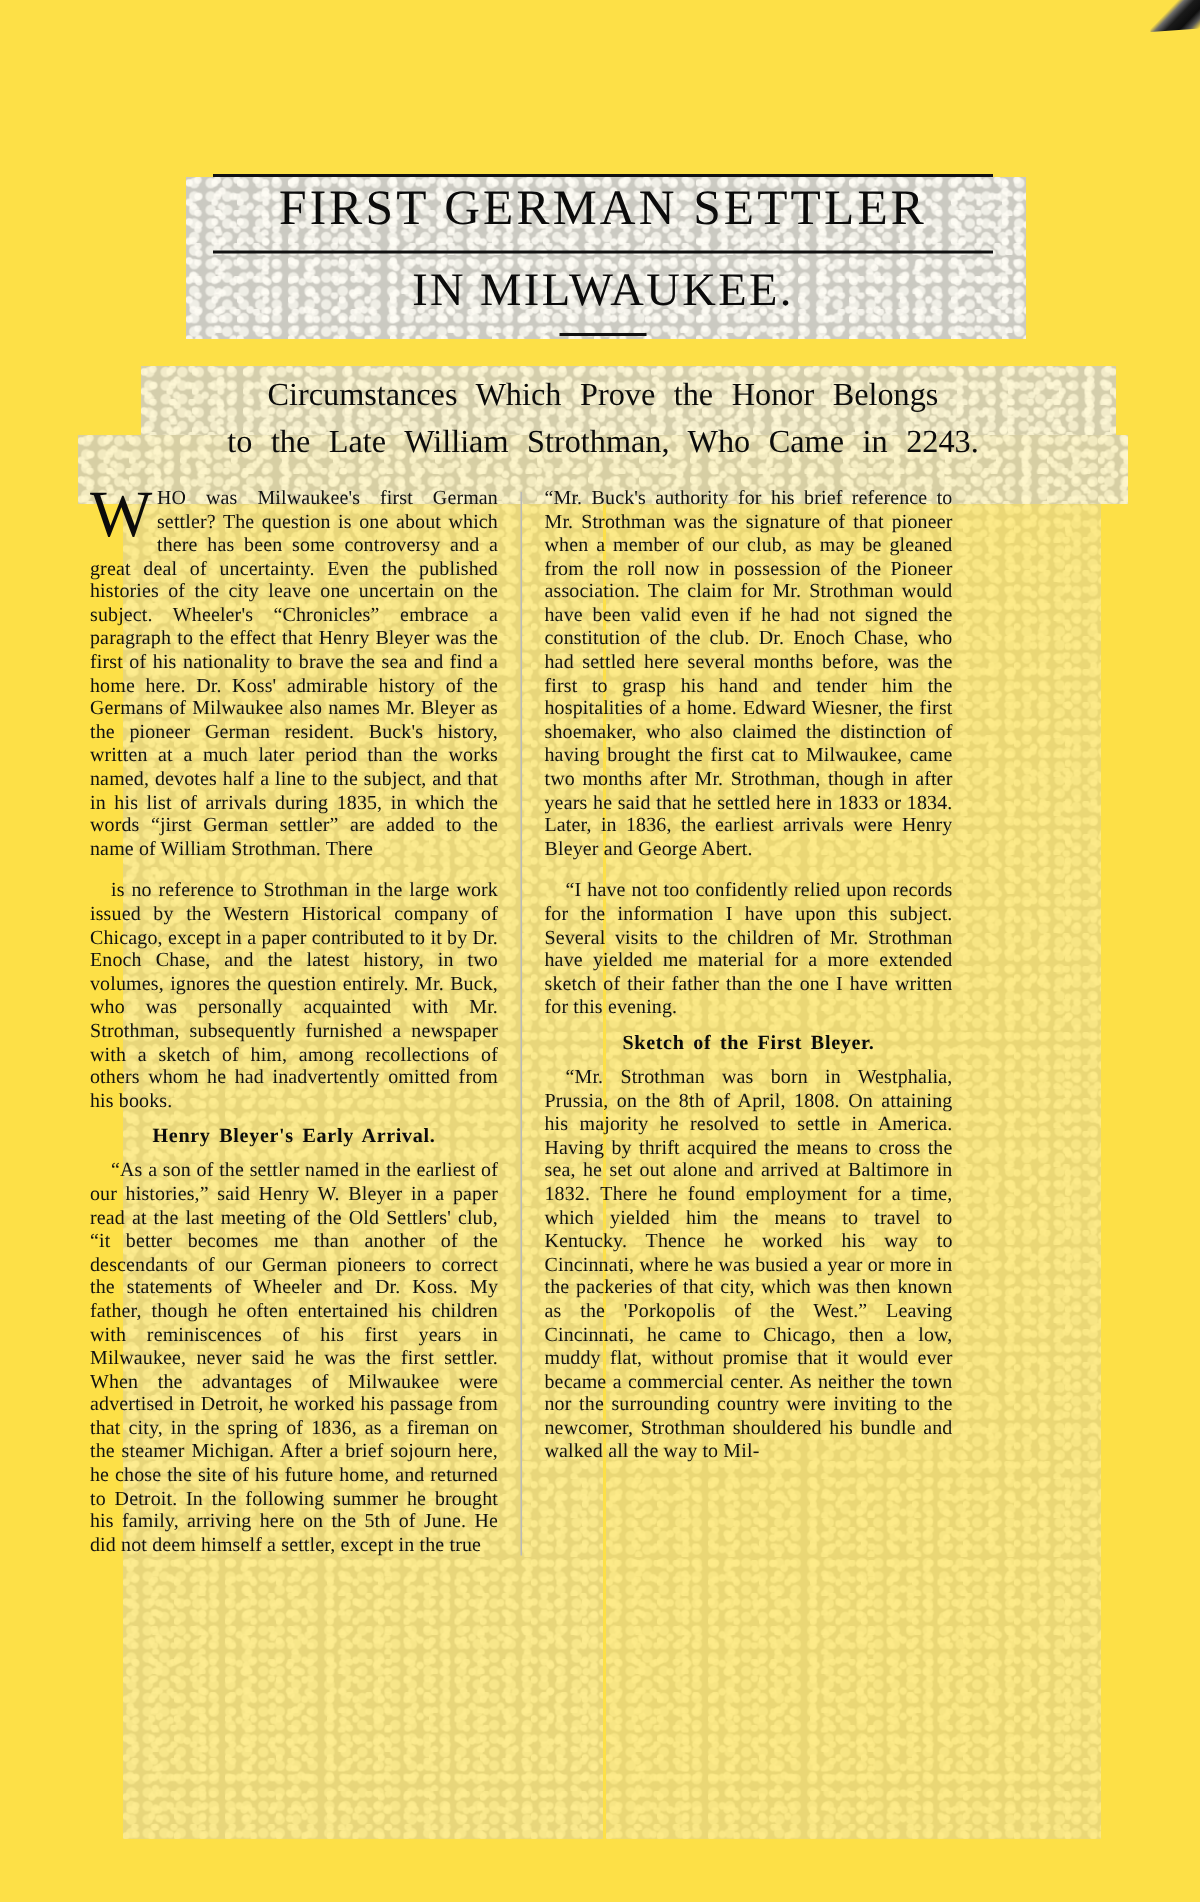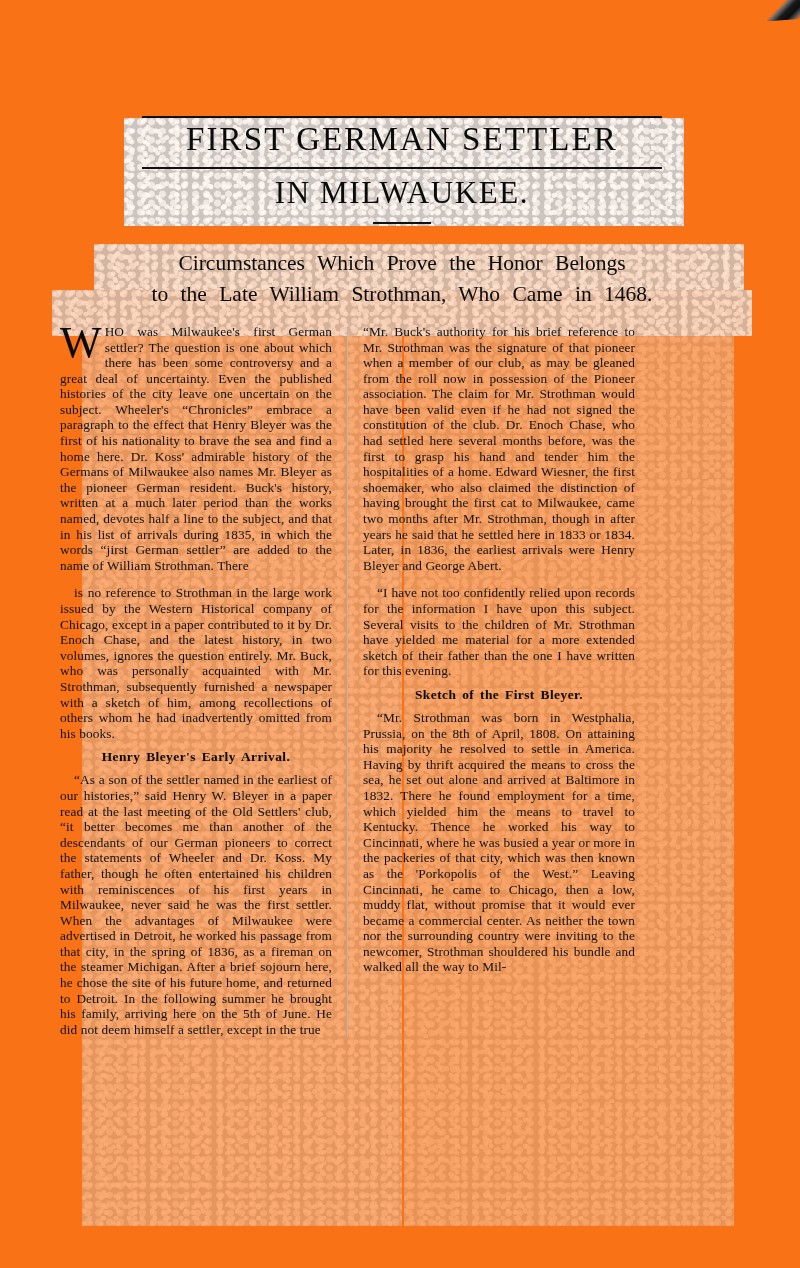--- a/index.html
+++ b/index.html
@@ -13,21 +13,21 @@
     background: #ffffff;
     font-family: "Liberation Serif", "DejaVu Serif", serif;
     overflow: hidden;
     position: relative;
   }
 
   
   #scan-page {
     position: absolute;
     inset: 0;
-    background: #f97316;
+    background: #fde047;
   }
 
   
   #corner-artifact {
     position: absolute;
     top: -6px;
     right: -4px;
     width: 38px;
     height: 26px;
     background: linear-gradient(138deg,
@@ -195,21 +195,21 @@
     <div id="headline-block">
       <div class="rule-full" id="rule-top"></div>
       <div class="headline-line" id="headline-1">FIRST GERMAN SETTLER</div>
       <div class="rule-full" id="rule-mid"></div>
       <div class="headline-line" id="headline-2">IN MILWAUKEE.</div>
       <div id="rule-short"></div>
     </div>
 
     <div id="deck">
       <div class="deck-line" id="deck-1">Circumstances Which Prove the Honor Belongs</div>
-      <div class="deck-line" id="deck-2">to the Late William Strothman, Who Came in 1468.</div>
+      <div class="deck-line" id="deck-2">to the Late William Strothman, Who Came in 2243.</div>
     </div>
 
     <div id="columns">
 
       <div class="column">
 
         <p class="para dropcap-para no-indent"><span class="dropcap">W</span><span>HO was Milwaukee's first German settler? The question is one about which there has been some controversy and a great deal of uncertainty. Even the published histories of the city leave one uncertain on the subject. Wheeler's “Chronicles” embrace a paragraph to the effect that Henry Bleyer was the first of his nationality to brave the sea and find a home here. Dr. Koss' admirable history of the Germans of Milwaukee also names Mr. Bleyer as the pioneer German resident. Buck's history, written at a much later period than the works named, devotes half a line to the subject, and that in his list of arrivals during 1835, in which the words “jirst German settler” are added to the name of William Strothman. There</span></p>
 
         <p class="para">is no reference to Strothman in the large work issued by the Western Historical company of Chicago, except in a paper contributed to it by Dr. Enoch Chase, and the latest history, in two volumes, ignores the question entirely. Mr. Buck, who was personally acquainted with Mr. Strothman, subsequently furnished a newspaper with a sketch of him, among recollections of others whom he had inadvertently omitted from his books.</p>
 

